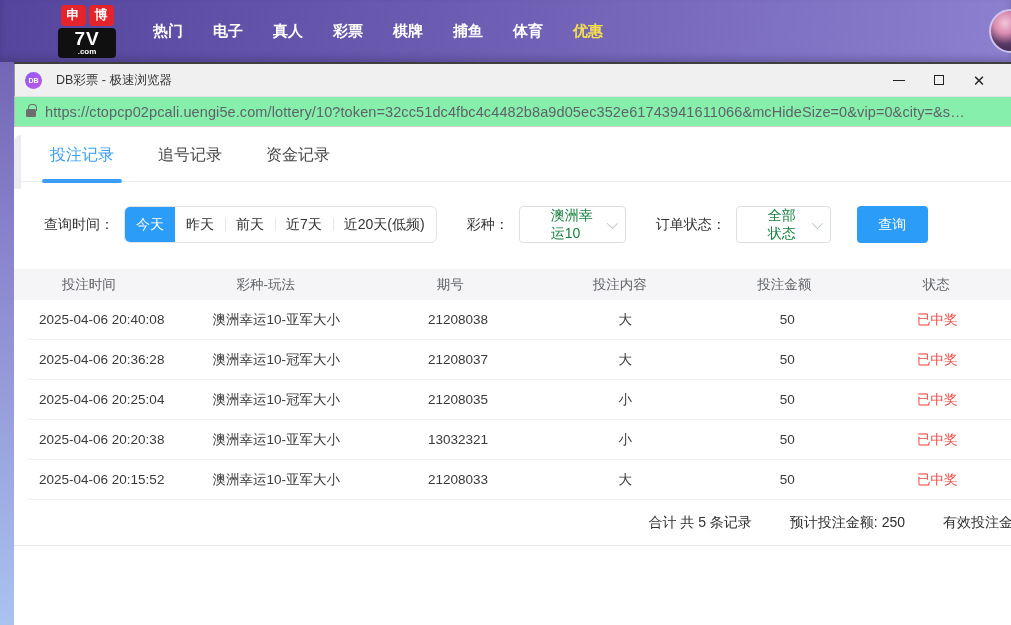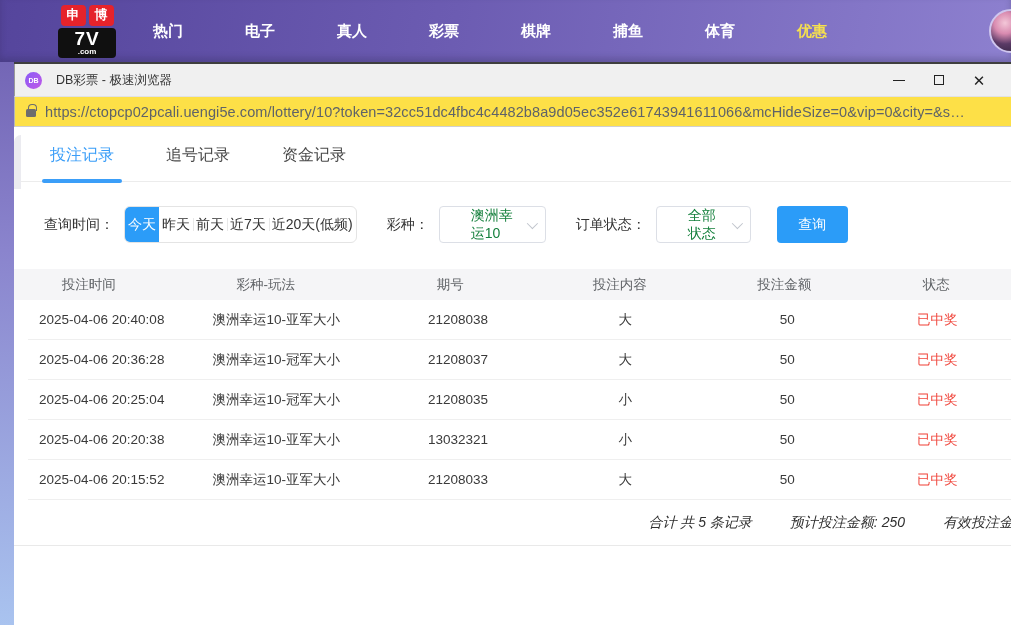--- a/index.html
+++ b/index.html
@@ -17,21 +17,21 @@
     display:flex; align-items:center;
     box-shadow:inset 0 -4px 6px rgba(40,35,70,.25);
   }
   .logo { margin-left:58px; width:58px; flex:0 0 auto; }
   .logo-top { display:flex; justify-content:center; gap:3px; }
   .logo-sq { width:25px; height:21px; background:#e5232b; border-radius:4px;
     color:#fff; font-size:13px; font-weight:bold; display:flex; align-items:center; justify-content:center; }
   .logo-bottom { margin-top:2px; background:#101010; border-radius:4px; text-align:center; padding:1px 16px 2px; }
   .logo-7v { color:#fff; font-size:19px; font-weight:bold; line-height:19px; letter-spacing:1px; }
   .logo-com { color:#fff; font-size:8px; line-height:8px; font-weight:bold; }
-  .nav-items { display:flex; margin-left:22px;gap:32px; }
+  .nav-items { display:flex; margin-left:22px; }
   .nav-item { width:60px; text-align:center; color:#ffffff; font-size:15px; font-weight:bold; cursor:pointer; }
   .nav-item.highlight { color:#f6e04e; }
   .avatar {
     position:absolute; right:-22px; top:9px; width:44px; height:44px; border-radius:50%;
     background:radial-gradient(circle at 35% 30%, #f3c7d8 0%, #d98bb0 28%, #5a3a66 55%, #241b33 100%);
     border:2px solid #cfc6ee;
   }
 
   
   .window {
@@ -51,47 +51,47 @@
   }
   .win-title { margin-left:14px; font-size:12.5px; color:#333; }
   .win-controls { margin-left:auto; display:flex; align-items:center; margin-right:2px; }
   .win-btn { width:40px; height:28px; display:flex; align-items:center; justify-content:center;
     color:#222; font-size:13px; cursor:pointer; }
   .min-glyph { display:block; width:12px; height:0; border-top:1.6px solid #222; }
   .max-glyph { display:block; width:10px; height:10px; border:1.6px solid #222; }
   .close-glyph { font-size:15px; line-height:15px; }
 
   .urlbar {
-    height:31px; background:#fde047; border-left:1px solid #b5b5b5;
+    height:31px; background:#86efac; border-left:1px solid #b5b5b5;
     border-top:1px solid #e2e2e2; border-bottom:1px solid #cfcfcf;
     display:flex; align-items:center; padding:0 11px; flex:0 0 auto;
     white-space:nowrap; overflow:hidden;
   }
   .lock { position:relative; width:10px; height:8px; background:#6d6d6d; border-radius:1.5px;
     margin-right:9px; margin-top:3px; flex:0 0 auto; }
   .lock::before { content:""; position:absolute; top:-5px; left:1.5px; width:7px; height:6px;
     border:1.6px solid #6d6d6d; border-bottom:none; border-radius:4px 4px 0 0; }
   .url-text { font-size:14.5px; color:#5f6368; letter-spacing:.1px; }
 
   
   .content { flex:1; background:#fff; position:relative; overflow:hidden; }
   .corner-accent { position:absolute; left:0; top:8px; width:7px; height:54px; background:#ebebf0;
     border-top-left-radius:10px; }
 
-  .tabs { display:flex; padding:18px 17px 0 36px; border-bottom:1px solid #ececec;gap:8px; }
+  .tabs { display:flex; padding:18px 17px 0 36px; border-bottom:1px solid #ececec; }
   .tab { font-size:16px; color:#4a4a4a; margin-right:44px; padding-bottom:15px; position:relative; cursor:pointer; }
   .tab.active { color:#3b9ef8; }
   .tab.active::after { content:""; position:absolute; left:-8px; right:-8px; bottom:-2px;
     height:4.5px; border-radius:3px; background:#3b9ef8; }
 
   .filters { display:flex; align-items:center; margin:24px 0 0 30px; font-size:14px; color:#333; }
   .filter-label { margin-right:10px; }
   .seg-group { display:flex; align-items:stretch; border:1px solid #e4e4e4; border-radius:6px;
     overflow:hidden; height:37px; background:#fff; }
-  .seg-item { display:flex; align-items:center; padding:0 3px; color:#333; cursor:pointer; position:relative; }
+  .seg-item { display:flex; align-items:center; padding:0 11px; color:#333; cursor:pointer; position:relative; }
   .seg-item + .seg-item::before { content:""; position:absolute; left:0; top:11px; bottom:11px;
     border-left:1px solid #e8e8e8; }
   .seg-item.active { background:#2b9cf8; color:#fff; }
   .seg-item.active::before { display:none; }
   .seg-item.active + .seg-item::before { display:none; }
 
   .select { display:flex; align-items:center; justify-content:space-between;
     border:1px solid #dcdfe6; border-radius:4px; height:37px; padding:0 10px 0 31px;
     color:#15803d; cursor:pointer; background:#fff; }
   .select-lottery { width:107px; }
@@ -108,21 +108,21 @@
   .thead { display:flex; align-items:center; height:31px; background:#f5f5f7; color:#5f6266; }
   .tr { display:flex; align-items:center; height:40px; border-bottom:1px solid #efefef; color:#3a3a3a;margin-left:14px; }
   .td, .th { text-align:center; }
   .c1 { width:15%; } .c2 { width:20.5%; } .c3 { width:16.5%; }
   .c4 { width:17.5%; } .c5 { width:15.5%; } .c6 { width:15%; }
   .status { color:#f0463c; }
 
   
   .summary { display:flex; justify-content:flex-end; align-items:center; height:46px;
     border-bottom:1px solid #e9e9e9; font-size:14px; color:#2f2f2f; white-space:nowrap; }
-  .summary span { margin-left:38px;font-style:italic; }
+  .summary span { margin-left:38px; }
   .summary .cutoff { margin-right:-16px; }
 </style>
 </head>
 <body>
 
 <div class="navbar">
   <div class="logo">
     <div class="logo-top">
       <div class="logo-sq">申</div>
       <div class="logo-sq">博</div>

